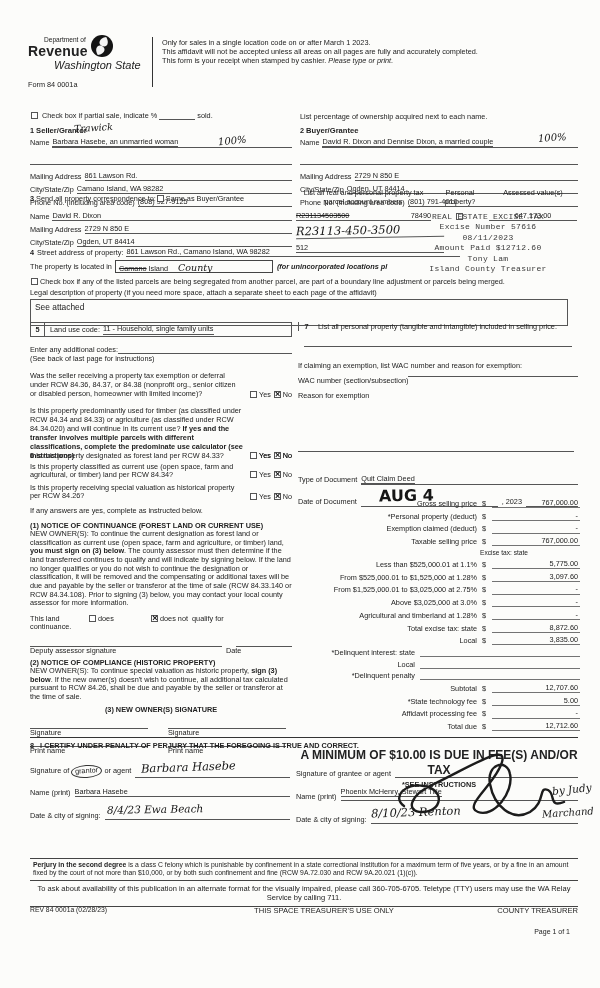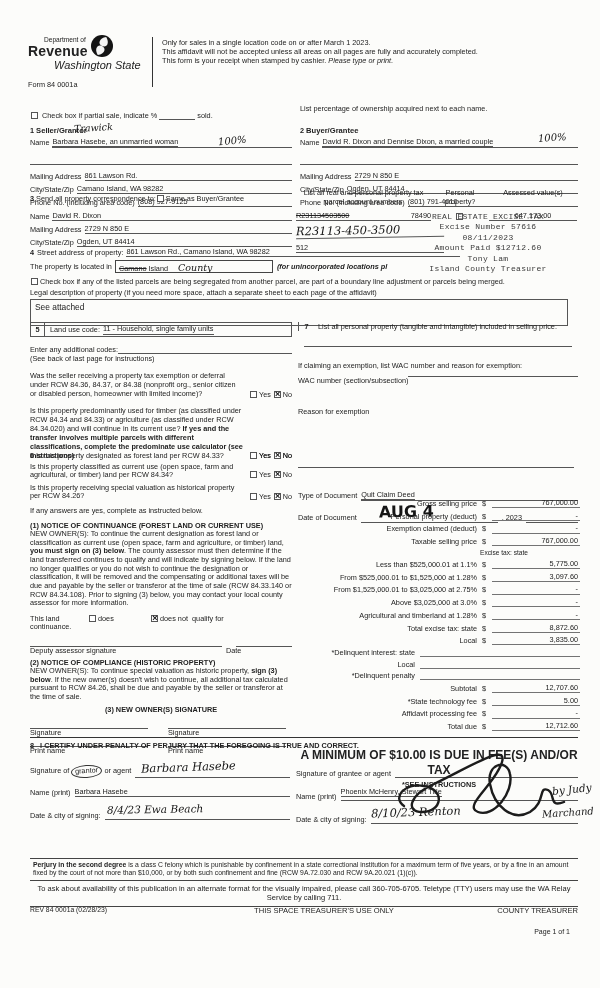--- a/index.html
+++ b/index.html
@@ -64,21 +64,21 @@
       <span>This form is your receipt when stamped by cashier.</span> <span class="i">Please type or print.</span>
     </div>
   </div>
 
   <div class="abs" style="left:30px;top:111px;width:262px">
     <span class="cb"></span>
     <span>Check box if partial sale, indicate %</span>
     <span class="fl" style="width:36px"></span>
     <span>sold.</span>
   </div>
-  <div class="abs" style="left:300px;top:104px;width:278px">List percentage of ownership acquired next to each name.</div>
+  <div class="abs" style="left:300px;top:112px;width:278px">List percentage of ownership acquired next to each name.</div>
 
   <div class="abs" style="left:30px;top:126px;width:262px">
     <div><span class="b">1</span>
       <span class="b" style="font-size:7.6px">Seller/Grantor</span></div>
     <span class="hw abs" style="left:44px;top:-4px;font-size:9.5px;transform:rotate(-3deg)">Trawick</span>
     <span class="hw abs" style="left:188px;top:9px;font-size:10px;transform:rotate(-5deg)">100%</span>
     <div style="display:flex;align-items:flex-end;margin-top:2px">
       <span class="lab" style="padding-right:3px">Name</span>
       <span class="grow"><span class="u">Barbara Hasebe, an unmarried woman</span></span>
     </div>
@@ -262,21 +262,21 @@
     <div style="display:flex">
       <span class="b" style="width:16px;border-left:1px solid #555;text-align:center">7</span>
       <span style="flex:1;padding-left:4px">List all personal property (tangible and intangible) included in selling price.</span>
     </div>
     <div class="u" style="width:268px;height:10px;margin:6px 0 0 6px"></div>
     <div style="margin-top:14px">If claiming an exemption, list WAC number and reason for exemption:</div>
     <div style="display:flex;align-items:flex-start;margin-top:6px">
       <span>WAC number (section/subsection)</span>
       <span class="grow"></span>
     </div>
-    <div style="margin-top:22px">Reason for exemption</div>
+    <div style="margin-top:6px">Reason for exemption</div>
     <div class="u" style="width:276px;height:10px;margin-top:42px"></div>
     <div style="display:flex;align-items:flex-end;margin-top:22px">
       <span style="padding-right:4px;white-space:nowrap">Type of Document</span>
       <span class="grow"><span class="u">Quit Claim Deed</span></span>
     </div>
     <div style="display:flex;align-items:flex-end;margin-top:4px;position:relative;height:18px">
       <span style="padding-right:4px;white-space:nowrap">Date of Document</span>
       <span class="grow" style="position:relative;height:17px">
         <span class="hw b abs" style="left:18px;top:-4px;font-size:16px;font-style:normal;font-family:'DejaVu Sans',sans-serif;transform:rotate(-1deg)">AUG 4</span>
       </span>

